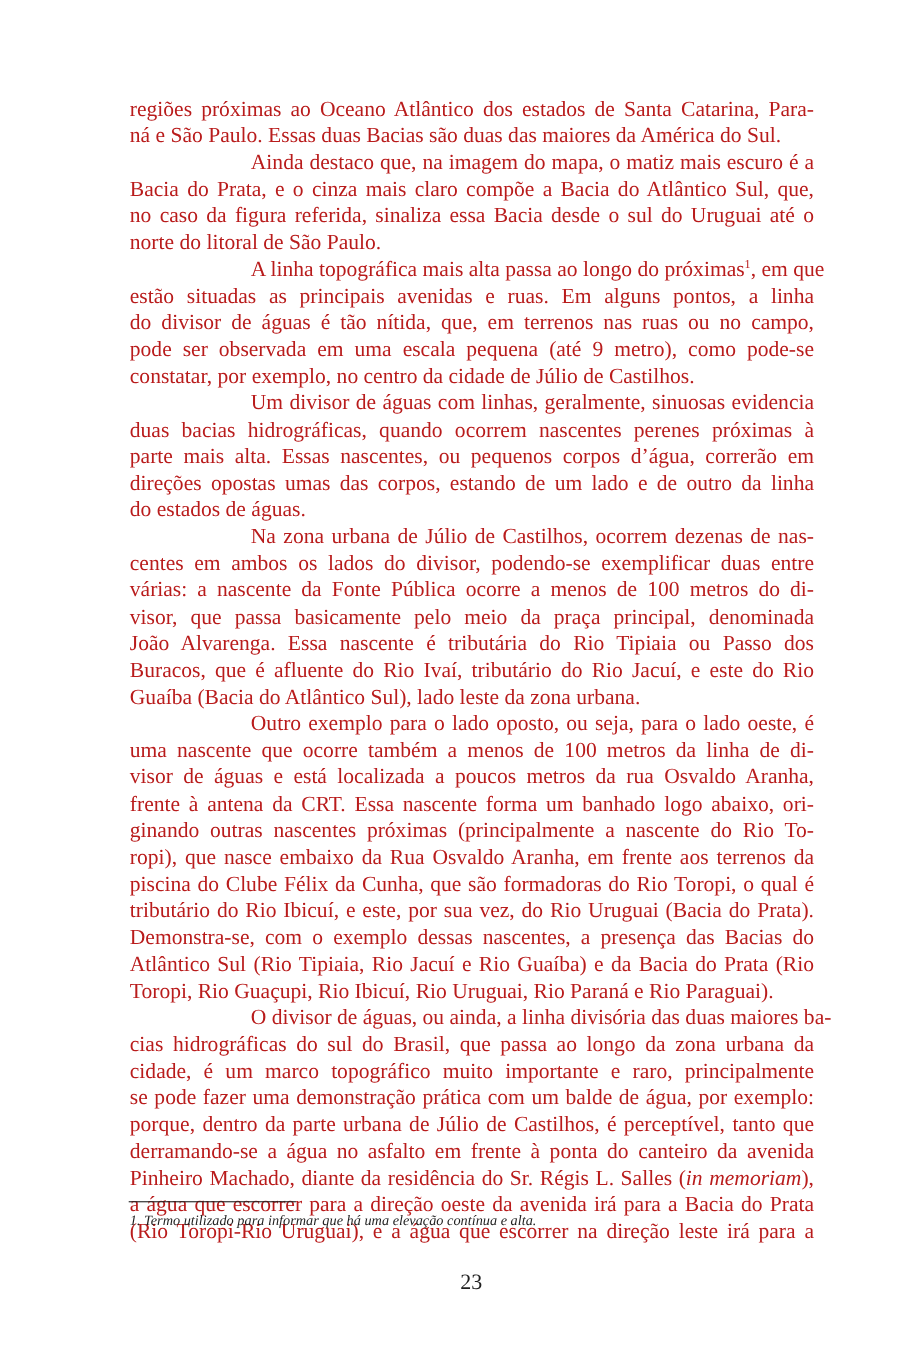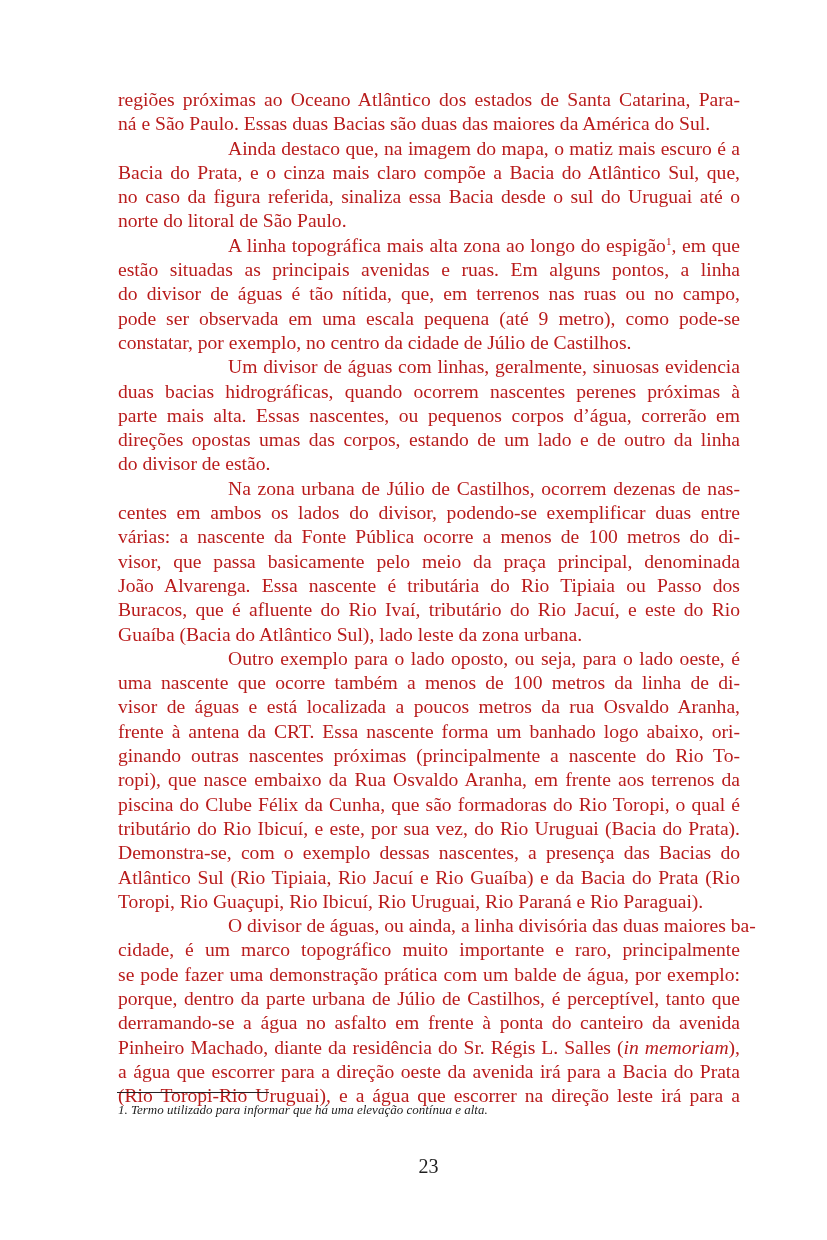--- a/index.html
+++ b/index.html
@@ -20,49 +20,50 @@
 </head>
 <body>
 
 <div class="page" id="body">
     <span class="line"><span>regiões próximas ao Oceano Atlântico dos estados de Santa Catarina, Para-</span></span>
     <span class="line last"><span>ná e São Paulo. Essas duas Bacias são duas das maiores da América do Sul.</span></span>
     <span class="line indent"><span>Ainda destaco que, na imagem do mapa, o matiz mais escuro é a</span></span>
     <span class="line"><span>Bacia do Prata, e o cinza mais claro compõe a Bacia do Atlântico Sul, que,</span></span>
     <span class="line"><span>no caso da figura referida, sinaliza essa Bacia desde o sul do Uruguai até o</span></span>
     <span class="line last"><span>norte do litoral de São Paulo.</span></span>
-    <span class="line indent"><span>A linha topográfica mais alta zona ao longo do espigão</span><sup>1</sup><span>, em que</span></span>
+    <span class="line indent"><span>A linha topográfica mais alta passa ao longo do próximas</span><sup>1</sup><span>, em que</span></span>
     <span class="line"><span>estão situadas as principais avenidas e ruas. Em alguns pontos, a linha</span></span>
     <span class="line"><span>do divisor de águas é tão nítida, que, em terrenos nas ruas ou no campo,</span></span>
     <span class="line"><span>pode ser observada em uma escala pequena (até 9 metro), como pode-se</span></span>
     <span class="line last"><span>constatar, por exemplo, no centro da cidade de Júlio de Castilhos.</span></span>
     <span class="line indent"><span>Um divisor de águas com linhas, geralmente, sinuosas evidencia</span></span>
     <span class="line"><span>duas bacias hidrográficas, quando ocorrem nascentes perenes próximas à</span></span>
     <span class="line"><span>parte mais alta. Essas nascentes, ou pequenos corpos d’água, correrão em</span></span>
     <span class="line"><span>direções opostas umas das corpos, estando de um lado e de outro da linha</span></span>
-    <span class="line last"><span>do divisor de estão.</span></span>
+    <span class="line last"><span>do estados de águas.</span></span>
     <span class="line indent"><span>Na zona urbana de Júlio de Castilhos, ocorrem dezenas de nas-</span></span>
     <span class="line"><span>centes em ambos os lados do divisor, podendo-se exemplificar duas entre</span></span>
     <span class="line"><span>várias: a nascente da Fonte Pública ocorre a menos de 100 metros do di-</span></span>
     <span class="line"><span>visor, que passa basicamente pelo meio da praça principal, denominada</span></span>
     <span class="line"><span>João Alvarenga. Essa nascente é tributária do Rio Tipiaia ou Passo dos</span></span>
     <span class="line"><span>Buracos, que é afluente do Rio Ivaí, tributário do Rio Jacuí, e este do Rio</span></span>
     <span class="line last"><span>Guaíba (Bacia do Atlântico Sul), lado leste da zona urbana.</span></span>
     <span class="line indent"><span>Outro exemplo para o lado oposto, ou seja, para o lado oeste, é</span></span>
     <span class="line"><span>uma nascente que ocorre também a menos de 100 metros da linha de di-</span></span>
     <span class="line"><span>visor de águas e está localizada a poucos metros da rua Osvaldo Aranha,</span></span>
     <span class="line"><span>frente à antena da CRT. Essa nascente forma um banhado logo abaixo, ori-</span></span>
     <span class="line"><span>ginando outras nascentes próximas (principalmente a nascente do Rio To-</span></span>
     <span class="line"><span>ropi), que nasce embaixo da Rua Osvaldo Aranha, em frente aos terrenos da</span></span>
     <span class="line"><span>piscina do Clube Félix da Cunha, que são formadoras do Rio Toropi, o qual é</span></span>
     <span class="line"><span>tributário do Rio Ibicuí, e este, por sua vez, do Rio Uruguai (Bacia do Prata).</span></span>
     <span class="line"><span>Demonstra-se, com o exemplo dessas nascentes, a presença das Bacias do</span></span>
     <span class="line"><span>Atlântico Sul (Rio Tipiaia, Rio Jacuí e Rio Guaíba) e da Bacia do Prata (Rio</span></span>
     <span class="line last"><span>Toropi, Rio Guaçupi, Rio Ibicuí, Rio Uruguai, Rio Paraná e Rio Paraguai).</span></span>
     <span class="line indent"><span>O divisor de águas, ou ainda, a linha divisória das duas maiores ba-</span></span>
+    <span class="line"><span>cias hidrográficas do sul do Brasil, que passa ao longo da zona urbana da</span></span>
     <span class="line"><span>cidade, é um marco topográfico muito importante e raro, principalmente</span></span>
     <span class="line"><span>se pode fazer uma demonstração prática com um balde de água, por exemplo:</span></span>
     <span class="line"><span>porque, dentro da parte urbana de Júlio de Castilhos, é perceptível, tanto que</span></span>
     <span class="line"><span>derramando-se a água no asfalto em frente à ponta do canteiro da avenida</span></span>
     <span class="line"><span>Pinheiro Machado, diante da residência do Sr. Régis L. Salles (</span><i>in memoriam</i><span>),</span></span>
     <span class="line"><span>a água que escorrer para a direção oeste da avenida irá para a Bacia do Prata</span></span>
     <span class="line"><span>(Rio Toropi-Rio Uruguai), e a água que escorrer na direção leste irá para a</span></span>
   </div>
 <div class="rule"></div>
 <div class="footnote">1. Termo utilizado para informar que há uma elevação contínua e alta.</div>

